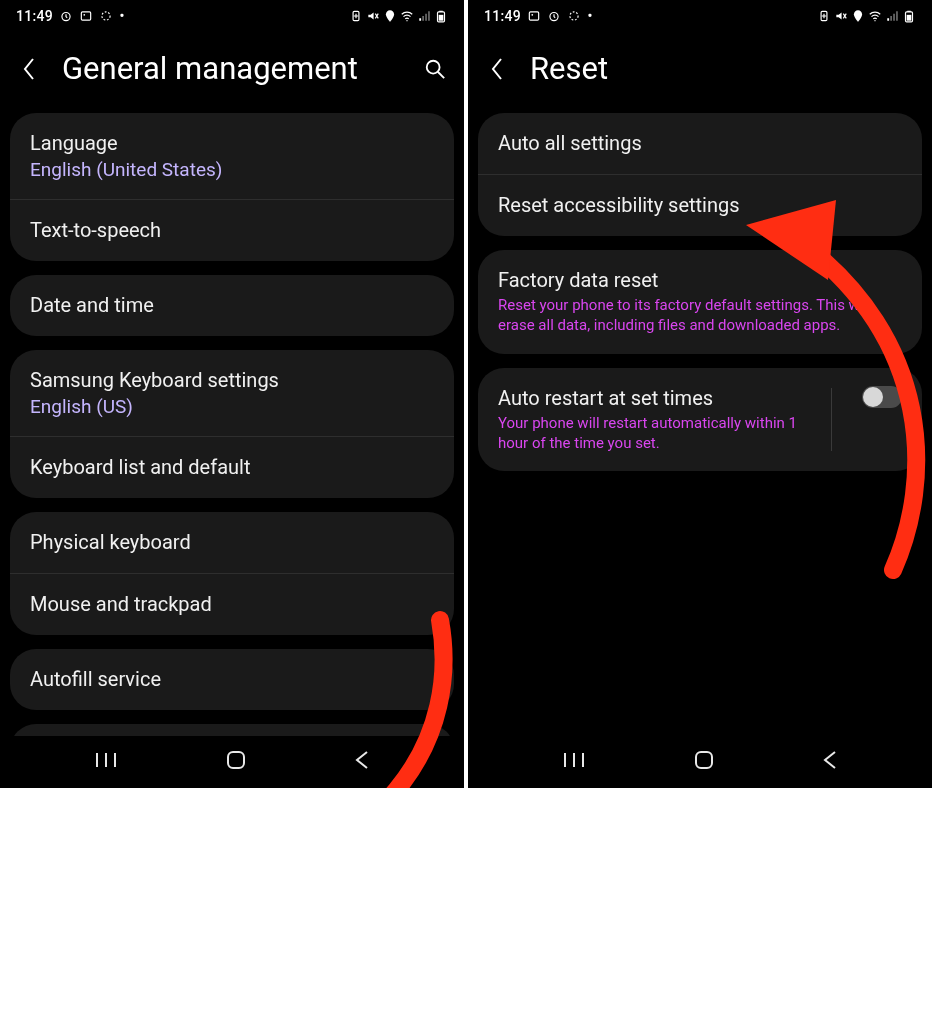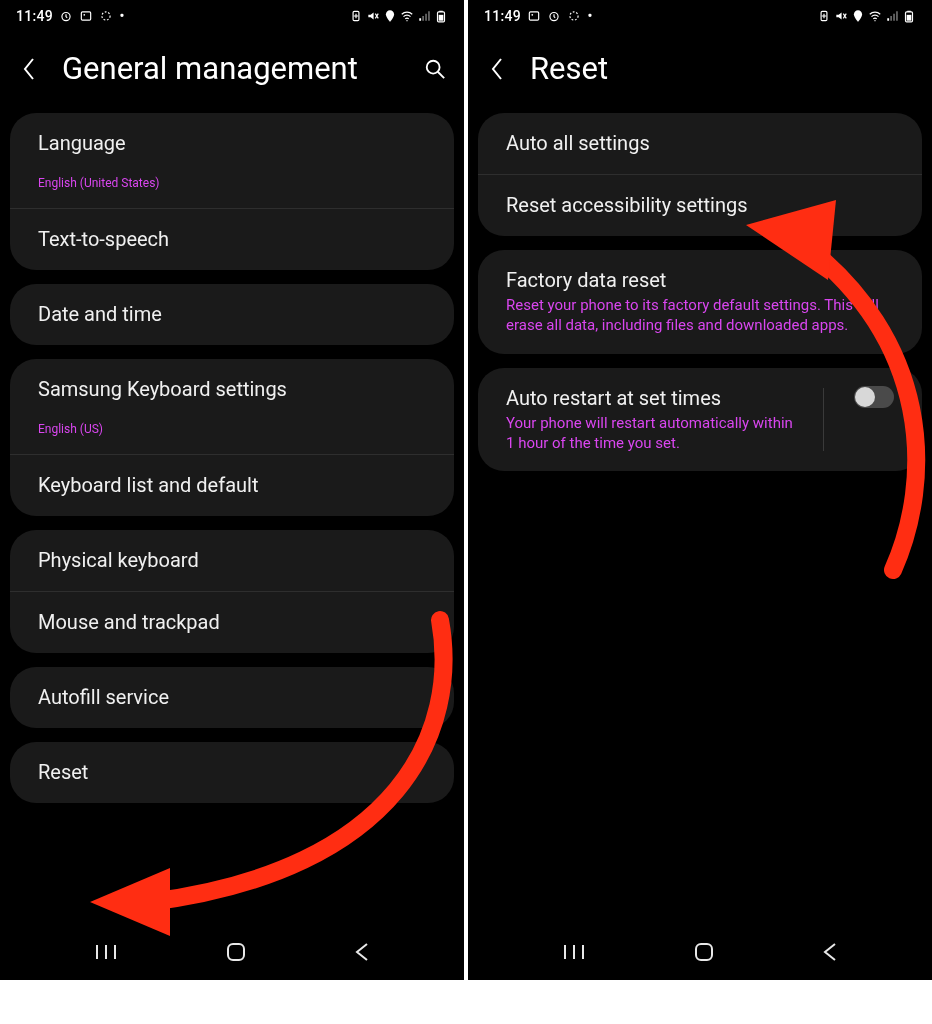--- a/index.html
+++ b/index.html
@@ -7,21 +7,21 @@
     background: #fff;
     font-family: -apple-system, "Segoe UI", Roboto, sans-serif;
     width: 932px;
     height: 1024px;
     display: flex;
     gap: 4px;
     overflow: hidden;
   }
   .phone {
     width: 464px;
-    height: 980px;
+    height: 788px;
     background: #000;
     color: #fff;
     position: relative;
     overflow: hidden;
     display: flex;
     flex-direction: column;
   }
   
   .status-bar {
     height: 32px;
@@ -51,26 +51,26 @@
   .search-btn svg { stroke: #fff; stroke-width: 2; fill: none; width: 22px; height: 22px; }
   
   .content { flex: 1; padding: 0 10px; overflow: hidden; }
   .card {
     background: #1a1a1a;
     border-radius: 26px;
     margin-bottom: 14px;
     overflow: hidden;
   }
   .row {
-    padding: 18px 28px;
+    padding: 18px 20px;
     position: relative;
   }
   .row + .row { border-top: 1px solid #2e2e2e; }
   .row-title { font-size: 20px; color: #f0f0f0; line-height: 1.25; }
-  .row-sub-link { font-size: 12px; color: #d946ef; margin-top: 20px; }
+  .row-sub-link { font-size: 19px; color: #c4b5fd; margin-top: 2px; }
   .row-sub-muted { font-size: 15px; color: #d946ef; margin-top: 2px; line-height: 1.35; }
   .row-flex { display: flex; align-items: flex-start; gap: 30px; }
   .row-flex .row-text { flex: 1; }
   .divider-v { width: 1px; align-self: stretch; background: #3a3a3a; margin: 2px 0; }
   
   .toggle {
     width: 40px; height: 22px; border-radius: 11px; background: #4a4a4a;
     position: relative; flex-shrink: 0;
   }
   .toggle::after {

